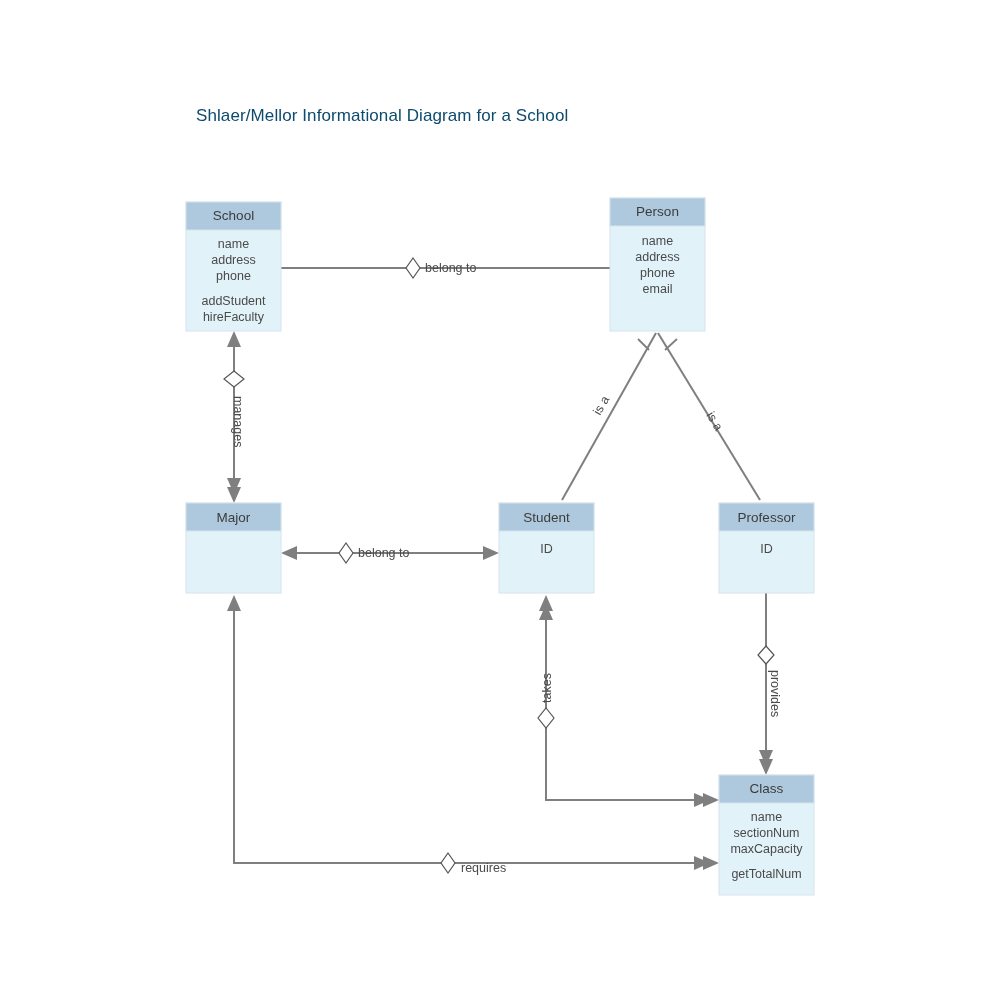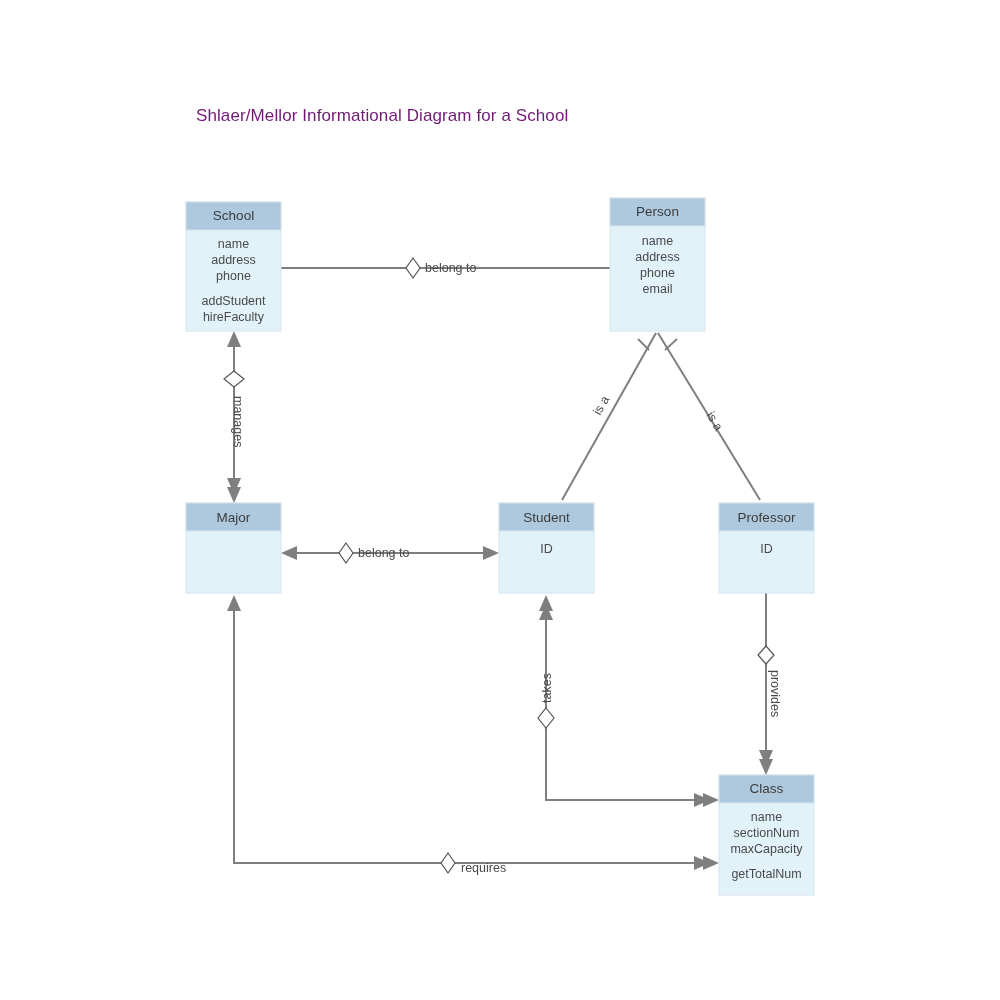--- a/index.html
+++ b/index.html
@@ -17,21 +17,21 @@
     position: relative;
     width: 1000px;
     height: 1000px;
     background: #ffffff;
   }
   #diagram-title {
     position: absolute;
     left: 196px;
     top: 106px;
     font-size: 17px;
-    color: #701a75;
+    color: #0c4a6e;
     letter-spacing: 0.1px;
     white-space: nowrap;
   }
   svg#diagram {
     position: absolute;
     left: 0;
     top: 0;
     width: 1000px;
     height: 1000px;
   }

